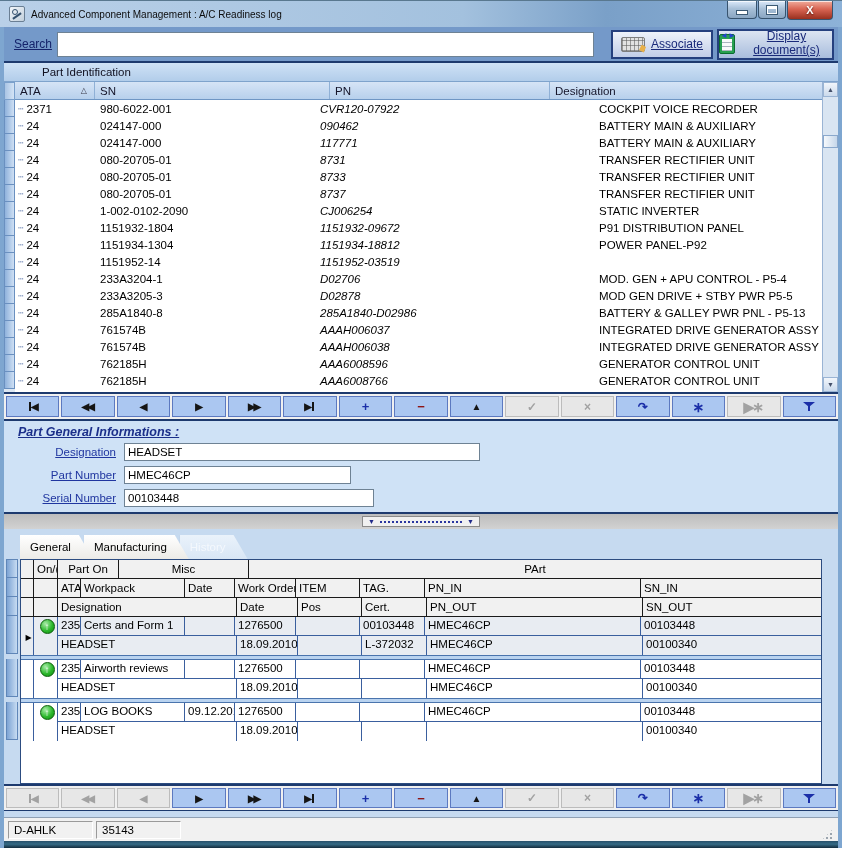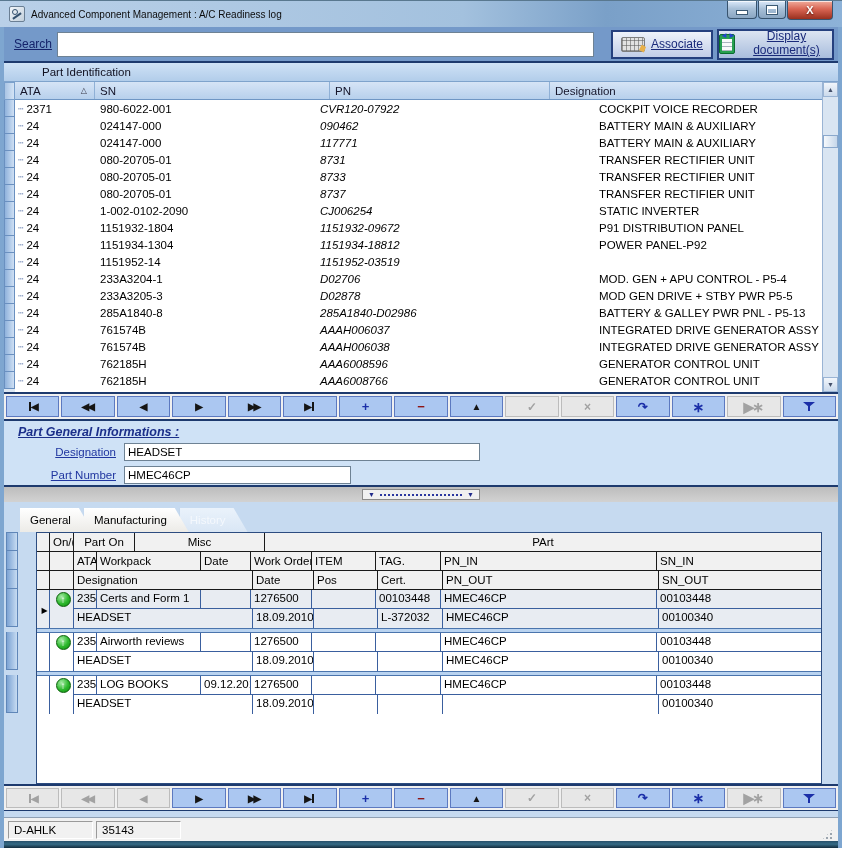--- a/index.html
+++ b/index.html
@@ -79,42 +79,42 @@
   .nav-btn.disabled { background:#e7e7e7; border-color:#bcbcbc; color:#a2a2a2 !important; cursor:default; }
   .nav-glyph { font-size:10px; font-weight:bold; margin:0 -1px; }
   .g-insert,.g-delete { font-size:13px; } .g-refresh { font-size:12px; } .g-bookmark,.g-goto-bookmark { font-size:14px; }
   .g-post { font-size:12px; } .g-cancel { font-size:12px; }
   .vbar { display:inline-block; width:2px; height:9px; background:currentColor; margin:0 1px; }
   .funnel { position:relative; width:12px; height:11px; }
   .funnel::before { content:''; position:absolute; left:0; top:1px; border-left:6px solid transparent; border-right:6px solid transparent; border-top:5px solid currentColor; }
   .funnel::after { content:''; position:absolute; left:5px; top:5px; width:2px; height:5px; background:currentColor; }
 
   
-  .part-info { height:66px; flex:none; background:#cfe2f6; border-bottom:2px solid #1d3a6e; padding:4px 0 0 14px; }
+  .part-info { height:93px; flex:none; background:#cfe2f6; border-bottom:2px solid #1d3a6e; padding:4px 0 0 14px; }
   .pi-heading { color:#1b2f8a; font-weight:bold; font-style:italic; text-decoration:underline; font-size:12.5px; margin-bottom:4px; }
   .pi-row { display:flex; align-items:center; margin-bottom:5px; }
   .pi-label { width:98px; text-align:right; margin-right:8px; color:#2036a0; text-decoration:underline; cursor:pointer; }
   .pi-input { height:18px; border:1px solid #6e8294; background:#fff; font-family:inherit; font-size:11.5px; padding:1px 3px; }
   .pi-input.w1 { width:356px; } .pi-input.w2 { width:227px; } .pi-input.w3 { width:250px; }
 
   
   .splitter { height:15px; flex:none; background:linear-gradient(#bdbdbd,#d2d2d2); display:flex; align-items:center; justify-content:center; }
   .split-widget { width:118px; height:11px; background:#f0f0f0; border:1px solid #8a8a8a; display:flex; align-items:center; padding:0 5px; cursor:pointer; }
   .split-tri { font-size:7px; color:#202a8a; line-height:1; }
   .split-dots { flex:1; border-top:2px dotted #2a36a0; margin:0 5px; height:0; }
 
   
   .bottom-panel { flex:1; min-height:0; background:#c6daf0; display:flex; flex-direction:column; padding-top:6px; }
   .tabs-row { display:flex; margin-left:16px; height:24px; align-items:flex-end; position:relative; z-index:2; }
   .tab { height:24px; padding:0 22px 0 10px; margin-right:-9px; display:flex; align-items:center;
     clip-path:polygon(0 0,calc(100% - 14px) 0,100% 100%,0 100%);
     background:linear-gradient(#ffffff,#ecebe7); filter:drop-shadow(0 0 1px #8a9ab0); cursor:pointer; }
   .tab.z3 { z-index:3; } .tab.z2 { z-index:2; } .tab.z1 { z-index:1; }
   .tab.disabled { background:linear-gradient(#eaf2fb,#d9e6f5); color:#f4f8fd; cursor:default; }
-  .bg-area { flex:1; min-height:0; display:flex; margin:0 16px 0 2px;gap:16px; }
+  .bg-area { flex:1; min-height:0; display:flex; margin:0 16px 0 2px; }
   .b-strip { width:12px; flex:none; display:flex; flex-direction:column; margin-right:2px; }
   .b-strip-cell { flex:none; background:linear-gradient(90deg,#7ca3d4,#c7dcf2); border:1px solid #5f86b8; border-top:none; }
   .b-strip-cell:first-child { border-top:1px solid #5f86b8; }
   .b-grid { flex:1; min-width:0; background:#fff; border:1px solid #2c4c80; display:flex; flex-direction:column; }
   .bh-row { height:19px; flex:none; display:flex; background:#f1f1f1; border-bottom:1px solid #1a1a1a; }
   .bh-cell { border-right:1px solid #1a1a1a; display:flex; align-items:center; padding-left:3px; overflow:hidden; white-space:nowrap; color:#000; }
   .bh-cell.center { justify-content:center; padding-left:0; }
   .record { display:flex; flex:none; }
   .record.selected .r-cell { background:#e8ecf2; }
   .rec-ind { width:13px; flex:none; border-right:1px solid #3a5f9e; display:flex; align-items:center; justify-content:center; font-size:8px; color:#000; }

